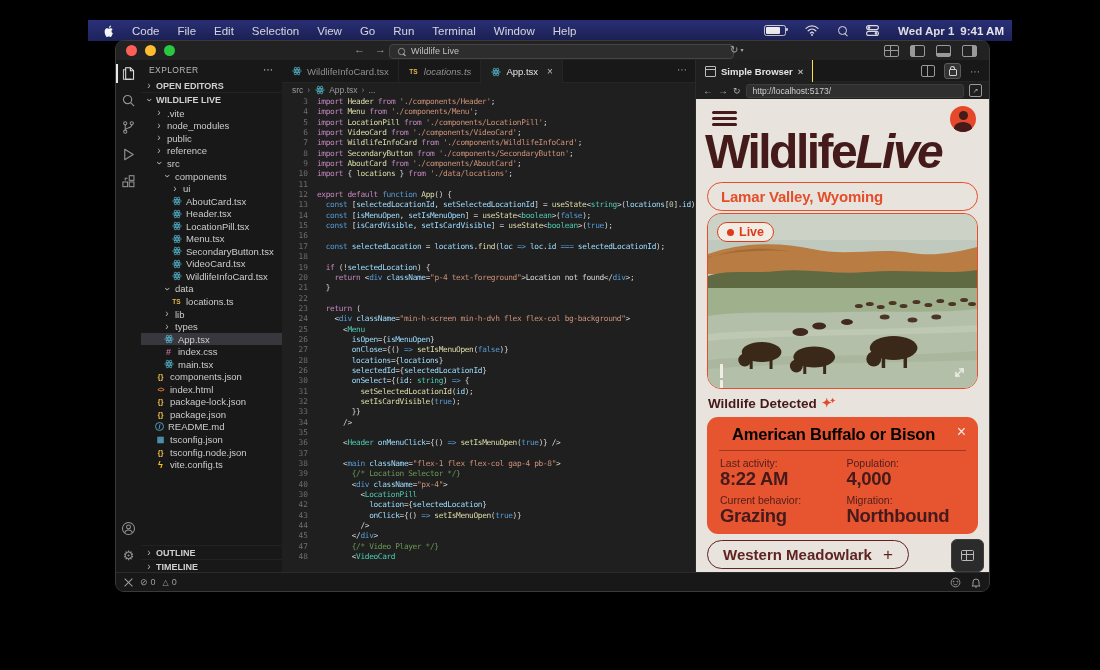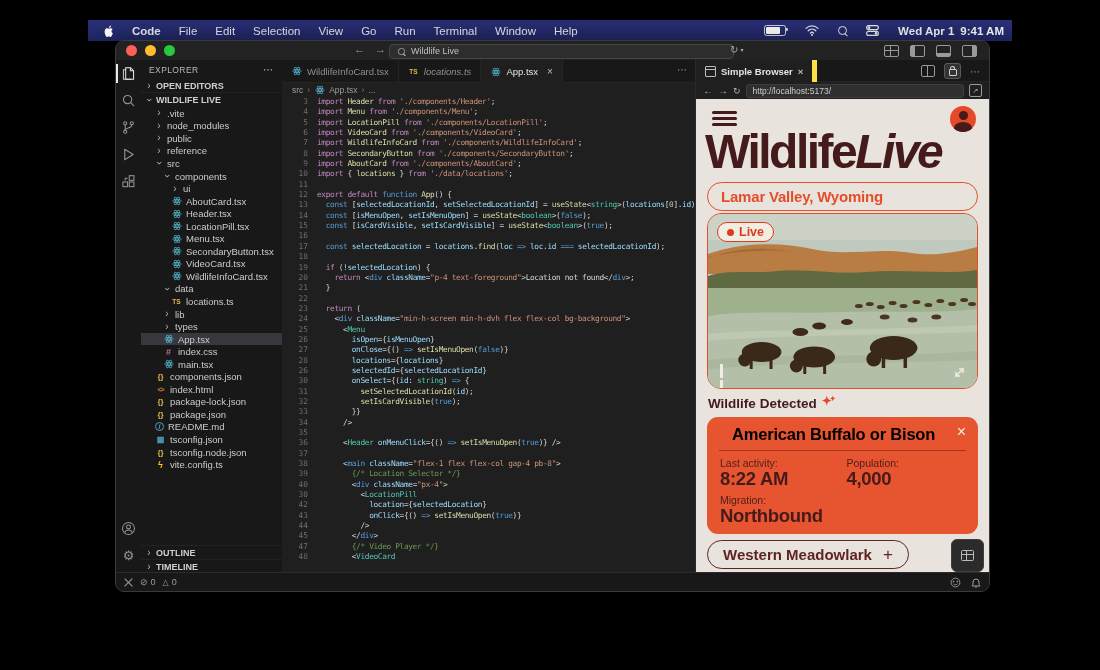--- a/index.html
+++ b/index.html
@@ -5,21 +5,21 @@
   html,body{margin:0;padding:0;background:#000;}
   .stage{position:relative;width:1100px;height:670px;background:#000;overflow:hidden;
          font-family:"Liberation Sans",sans-serif;-webkit-font-smoothing:antialiased;}
   
   .menubar{position:absolute;left:88px;top:20px;width:924px;height:21px;
     background:linear-gradient(180deg,#2b317a,#1f2560);display:flex;align-items:center;
     color:#f2f2f6;font-size:11.5px;}
   .mb-left{display:flex;align-items:center;gap:18px;padding-left:14px;}
   .mb-right{margin-left:auto;display:flex;align-items:center;gap:19px;padding-right:8px;}
   .mbi{opacity:.95;}
-  .mbi.b{font-weight:bold;text-align:right;}
+  .mbi.b{font-weight:normal;text-align:right;}
   .clock{display:flex;gap:6px;font-weight:600;}
   .batt{width:20px;height:9px;border:1px solid rgba(255,255,255,.8);border-radius:2.5px;position:relative;}
   .batt i{position:absolute;left:1px;top:1px;bottom:1px;width:70%;background:#fff;border-radius:1px;}
   .batt::after{content:"";position:absolute;right:-3px;top:2px;width:2px;height:3px;background:rgba(255,255,255,.8);border-radius:0 1px 1px 0;}
   .mag{width:7px;height:7px;border:1.4px solid #eee;border-radius:50%;position:relative;display:inline-block;}
   .mag::after{content:"";position:absolute;left:6px;top:6px;width:4px;height:1.4px;background:#eee;transform:rotate(45deg);transform-origin:0 0;}
   
   .window{position:absolute;left:115px;top:40px;width:873px;height:550px;background:#1f1f1f;
     border-radius:9px;box-shadow:0 22px 60px rgba(0,0,0,.6);overflow:hidden;border:1px solid #3a3a3a;
     color:#ccc;font-size:10px;}
@@ -79,21 +79,21 @@
   .codewrap{position:absolute;left:0;right:0;top:37px;bottom:0;overflow:hidden;
     font-family:"DejaVu Sans Mono",monospace;font-size:7.8px;letter-spacing:-0.35px;}
   .cl{display:flex;height:10.35px;line-height:10.35px;white-space:pre;}
   .ln{flex:none;width:26px;text-align:right;padding-right:9px;color:#6e6e6e;letter-spacing:0;}
   .tk-k{color:#C586C0}.tk-b{color:#569CD6}.tk-t{color:#4EC9B0}.tk-f{color:#DCDCAA}
   .tk-v{color:#9CDCFE}.tk-s{color:#CE9178}.tk-n{color:#B5CEA8}.tk-c{color:#6A9955}
   .tk-p{color:#D4D4D4}.tk-g{color:#569CD6}.tk-m{color:#4EC9B0}
   
   .bpane{position:absolute;right:0;top:19px;width:293px;bottom:18px;background:#1f1f1f;border-left:1px solid #2a2a2a;}
   .btabs{height:21px;background:#181818;border-bottom:1px solid #252526;display:flex;position:relative;}
-  .btab{display:flex;align-items:center;gap:5px;padding:0 9px;background:#1f1f1f;color:#e4e4e4;font-size:9.5px;font-weight:bold;border-right:5px solid #fde047;margin-bottom:-1px;}
+  .btab{display:flex;align-items:center;gap:5px;padding:0 9px;background:#1f1f1f;color:#e4e4e4;font-size:9.5px;font-weight:bold;border-right:1px solid #fde047;margin-bottom:-1px;}
   .sbico{width:9px;height:9px;border:1px solid #bdbdbd;border-radius:1px;position:relative;}
   .sbico::before{content:"";position:absolute;left:0;right:0;top:2px;height:1px;background:#bdbdbd;}
   .bticons{position:absolute;right:8px;top:3px;display:flex;gap:9px;align-items:center;}
   .splitic{width:12px;height:10px;border:1px solid #9a9a9a;border-radius:2px;position:relative;}
   .splitic::before{content:"";position:absolute;left:5px;top:0;bottom:0;width:1px;background:#9a9a9a;}
   .lockbox{width:15px;height:14px;border:1px solid #5a5a5a;background:#333;border-radius:3px;display:flex;align-items:center;justify-content:center;}
   .lockb{width:6px;height:5px;border:1px solid #cfcfcf;border-radius:1px;position:relative;margin-top:3px;}
   .lockb::before{content:"";position:absolute;left:0.5px;top:-4px;width:3px;height:3px;border:1px solid #cfcfcf;border-bottom:none;border-radius:3px 3px 0 0;}
   .dots3{color:#9a9a9a;letter-spacing:1px;font-size:10px;}
   .burl{height:17px;background:#1f1f1f;border-bottom:1px solid #2a2a2a;display:flex;align-items:center;gap:5px;padding:0 7px;color:#b4b4b4;font-size:10px;}
@@ -122,21 +122,21 @@
   .locpill{position:absolute;left:11px;right:11px;top:83px;height:27px;border:1.7px solid #e54e2a;border-radius:15px;
     display:flex;align-items:center;padding:0 13px;color:#e54e2a;font-weight:bold;font-size:15px;letter-spacing:-0.2px;}
   .video{position:absolute;left:11px;right:11px;top:114px;height:174px;border:1.7px solid #e54e2a;border-radius:14px;overflow:hidden;background:#b5c0aa;}
   .video svg{display:block;}
   .livepill{position:absolute;left:9px;top:8px;display:inline-flex;align-items:center;gap:5px;background:#f2ede3;
     border:1.6px solid #e03a1c;border-radius:12px;padding:2px 9px;color:#e03a1c;font-weight:bold;font-size:12.5px;}
   .livedot{width:7px;height:7px;border-radius:50%;background:#e03a1c;}
   .pausebtn{position:absolute;left:12px;bottom:10px;width:12px;height:14px;}
   .pausebtn i{display:inline-block;width:3px;height:14px;background:#f1ede5;margin-right:3.5px;border-radius:.5px;}
   .expbtn{position:absolute;right:10px;bottom:8px;}
-  .detected{position:absolute;left:12px;top:297px;font-size:13.5px;font-weight:bold;color:#441a1b;display:flex;gap:5px;align-items:flex-start;}
+  .detected{position:absolute;left:12px;top:297px;font-size:13.5px;font-weight:bold;color:#441a1b;display:flex;gap:5px;align-items:center;}
   .spark{color:#e5492a;font-size:12px;line-height:1;position:relative;top:-1px;}
   .spark small{font-size:7px;position:relative;top:-4px;left:-2px;}
   .infocard{position:absolute;left:11px;right:11px;top:318px;height:117px;background:#e65430;border-radius:11px;padding:8px 13px;box-sizing:border-box;}
   .ictitle{font-size:16.5px;font-weight:bold;color:#000000;letter-spacing:-0.2px;margin-left:12px;}
   .icx{position:absolute;right:12px;top:7px;color:#f4ece2;font-size:16px;line-height:1;}
   .icdiv{height:1px;background:rgba(80,22,16,.45);margin:6px -1px 6px -1px;}
   .fgrid{display:grid;grid-template-columns:1fr 1fr;row-gap:5px;column-gap:8px;}
   .flab{font-size:10.5px;color:#4e1e1b;line-height:12px;}
   .fval{font-size:18.5px;font-weight:bold;color:#441a1b;line-height:20px;letter-spacing:-0.3px;}
   .meadow{position:absolute;left:11px;top:441px;height:29px;border:1.7px solid #5f2422;border-radius:16px;
@@ -734,20 +734,24 @@
           <div class="fgrid" id="fields">
               <div class="fld">
                 <div class="flab">Last activity:</div>
                 <div class="fval">8:22 AM</div>
               </div>
               <div class="fld">
                 <div class="flab">Population:</div>
                 <div class="fval">4,000</div>
               </div>
               <div class="fld">
+                <div class="flab">Current behavior:</div>
+                <div class="fval">Grazing</div>
+              </div>
+              <div class="fld">
                 <div class="flab">Migration:</div>
                 <div class="fval">Northbound</div>
               </div>
             </div>
         </div>
 
         <div class="meadow">
           <span>Western Meadowlark</span>
             <span class="plus">+</span>
         </div>

